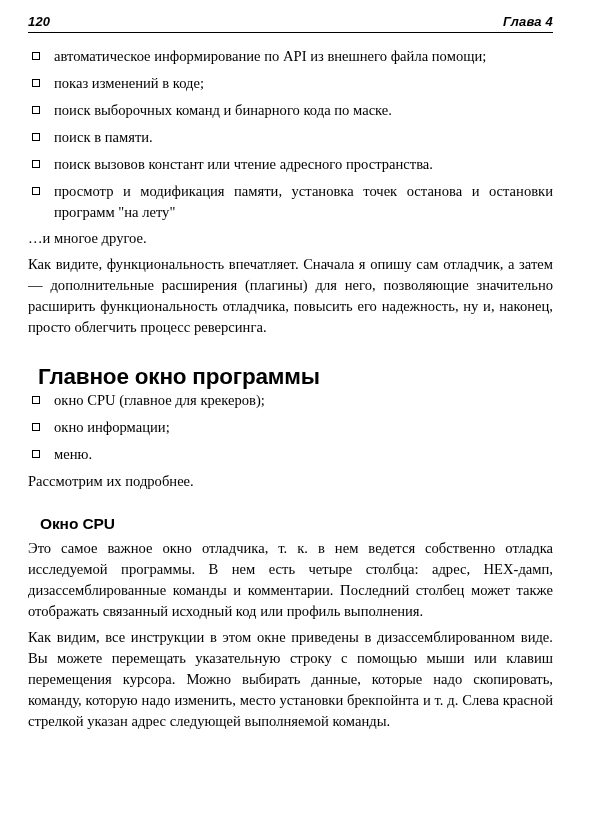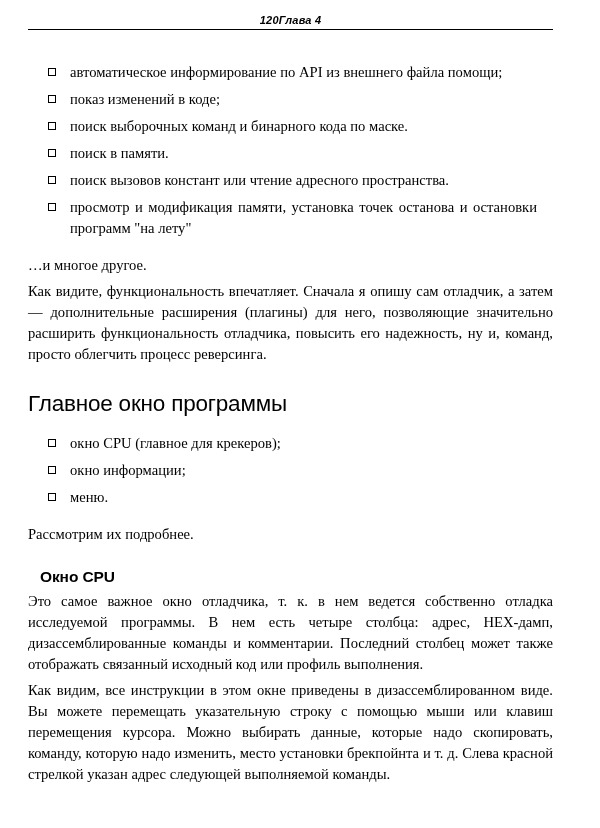--- a/index.html
+++ b/index.html
@@ -29,26 +29,26 @@
   
   .running-head {
     position: absolute;
     left: 28px;
     top: 14px;
     width: 525px;
     height: 24px;
   }
   .running-head .rh-row {
     display: flex;
-    justify-content: center;
+    justify-content: space-between;
     align-items: baseline;
     font-family: "Liberation Sans", "DejaVu Sans", sans-serif;
     font-style: italic;
     font-weight: bold;
-    font-size: 11px;
+    font-size: 13px;
     letter-spacing: 0.2px;
   }
   .running-head .rule {
     margin-top: 3px;
     border-bottom: 1.6px solid #000;
     width: 100%;
   }
 
   
   .content {
@@ -63,21 +63,21 @@
     font-size: 14.6px;
     line-height: 21px;
     text-align: justify;
     text-justify: inter-word;
   }
   p.body.spaced { margin-top: 5px; }
 
   
   ul.sqlist {
     list-style: none;
-    margin: 16px;
+    margin: 0;
     padding: 0;
   }
   ul.sqlist li {
     position: relative;
     padding-left: 26px;
     font-size: 14.6px;
     line-height: 21px;
     text-align: justify;
     margin-bottom: 6px;
   }
@@ -93,24 +93,24 @@
     background: transparent;
   }
   ul.sqlist li .li-text { display: block; }
   ul.sqlist.tight li { margin-bottom: 6px; }
 
   .list-gap-top { margin-top: 9px; }
 
   
   h1.h-main {
     font-family: "Liberation Sans", "DejaVu Sans", sans-serif;
-    font-weight: normal;
+    font-weight: bold;
     font-size: 22.5px;
     line-height: 26px;
-    margin: 26px 0 0 0;
+    margin: 26px 0 0 10px;
     letter-spacing: -0.2px;
     color: #000;
   }
   h2.h-sub {
     font-family: "Liberation Sans", "DejaVu Sans", sans-serif;
     font-weight: bold;
     font-size: 15.5px;
     line-height: 19px;
     margin: 22px 0 0 12px;
     letter-spacing: -0.1px;
@@ -154,21 +154,21 @@
         <span class="li-text">поиск вызовов констант или чтение адресного пространства.</span>
       </li>
       <li>
         <span class="sq"></span>
         <span class="li-text">просмотр и модификация памяти, установка точек останова и остановки программ "на лету"</span>
       </li>
     </ul>
 
     <p class="body spaced">…и многое другое.</p>
 
-    <p class="body spaced">Как видите, функциональность впечатляет. Сначала я опишу сам отладчик, а затем — дополнительные расширения (плагины) для него, позволяющие значительно расширить функциональность отладчика, повысить его надежность, ну и, команд, просто облегчить процесс реверсинга.</p>
+    <p class="body spaced">Как видите, функциональность впечатляет. Сначала я опишу сам отладчик, а затем — дополнительные расширения (плагины) для него, позволяющие значительно расширить функциональность отладчика, повысить его надежность, ну и, наконец, просто облегчить процесс реверсинга.</p>
 
     <h1 class="h-main">Главное окно программы</h1>
 
 
     <ul class="sqlist tight list-gap-top">
       <li>
         <span class="sq"></span>
         <span class="li-text">окно CPU (главное для крекеров);</span>
       </li>
       <li>

